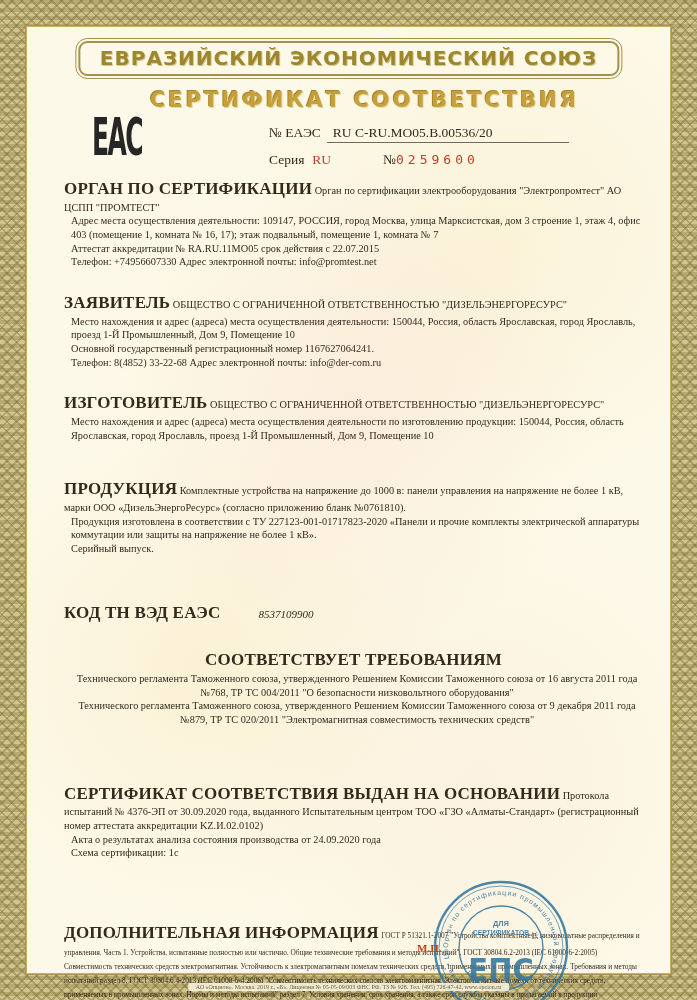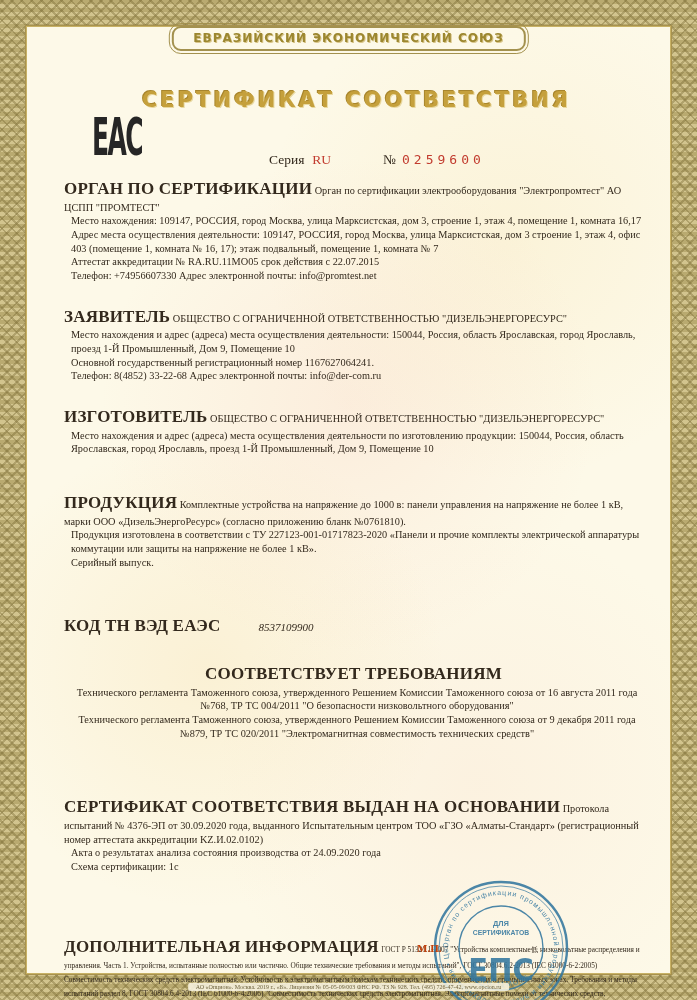--- a/index.html
+++ b/index.html
@@ -16,35 +16,35 @@
   .inner::before{content:"";position:absolute;inset:0;pointer-events:none;
     background:
       radial-gradient(circle at 50% 40%, rgba(242,166,150,.14), rgba(0,0,0,0) 38%),
       radial-gradient(circle at 28% 68%, rgba(238,196,110,.16), rgba(0,0,0,0) 30%),
       radial-gradient(circle at 75% 22%, rgba(238,205,120,.14), rgba(0,0,0,0) 28%),
       radial-gradient(circle at 70% 80%, rgba(240,175,150,.10), rgba(0,0,0,0) 30%);}
   
   .eac-logo{position:absolute;left:66px;top:80px;font-family:"DejaVu Sans",sans-serif;
     font-weight:bold;font-size:32px;color:#262626;letter-spacing:-2px;
     transform:scale(.78,1.62);transform-origin:left top;}
-  .banner{position:absolute;top:0;left:50%;transform:translateX(-50%);
+  .banner{position:absolute;top:15px;left:50%;transform:translateX(-50%);
     border:2px solid #a3914e;outline:1px solid #a3914e;outline-offset:2px;border-radius:9px;
     padding:3px 20px 4px;white-space:nowrap;background:rgba(253,249,232,.65);
-    font-family:"DejaVu Sans",sans-serif;font-weight:bold;font-size:12px;letter-spacing:1px;
+    font-family:"DejaVu Sans",sans-serif;font-weight:bold;font-size:20px;letter-spacing:1px;
     color:#9c872f;text-shadow:1px 1px 0 #d8c58a;}
-  .cert-title{position:absolute;top:62px;left:8px;width:100%;text-align:center;
+  .cert-title{position:absolute;top:62px;left:16px;width:100%;text-align:center;
     font-family:"DejaVu Sans",sans-serif;font-weight:bold;font-size:21px;letter-spacing:3px;
     color:#c5a03c;text-shadow:1px 1px 0 #e9d9a2, -1px -1px 0 #a8852c;}
   .no-row{position:absolute;top:99px;left:243px;font-size:13.5px;}
   .no-row .val{display:inline-block;min-width:230px;border-bottom:1px solid #6a6a6a;
     padding:0 6px 1px;margin-left:6px;}
   .series-row{position:absolute;top:126px;left:243px;font-size:13.5px;}
   .series-row .ru{color:#c23b2e;margin-left:8px;}
   .series-row .num-sign{margin-left:52px;}
-  .series-row .serial{color:#c23b2e;letter-spacing:4px;margin-left:6px;font-family:"DejaVu Sans Mono",monospace;font-size:13px;}
+  .series-row .serial{color:#c23b2e;letter-spacing:4px;font-family:"DejaVu Sans Mono",monospace;font-size:13px;}
   
   .content{position:absolute;left:38px;right:28px;top:152px;font-size:10.3px;line-height:1.33;}
   .sec p{margin:0;}
   .h{font-size:17px;font-weight:bold;letter-spacing:.2px;}
   .ln{padding-left:7px;}
   .sec-zay{margin-top:23px;}
   .sec-izg{margin-top:23px;}
   .sec-prod{margin-top:36px;}
   .sec-kod{margin-top:46px;}
   .sec-kod .kod-val{margin-left:38px;font-size:11px;font-style:italic;}
@@ -70,29 +70,31 @@
 <body>
 
 <div class="page">
   <div class="frame"></div>
   <div class="inner">
 
     <div class="banner">ЕВРАЗИЙСКИЙ ЭКОНОМИЧЕСКИЙ СОЮЗ</div>
     <div class="eac-logo">ЕАС</div>
     <div class="cert-title">СЕРТИФИКАТ СООТВЕТСТВИЯ</div>
 
+    <div class="no-row">
+      <span>№ ЕАЭС</span><span class="val">RU C-RU.MO05.B.00536/20</span>
+    </div>
     <div class="series-row">
       <span>Серия</span><span class="ru">RU</span><span class="num-sign">№</span><span class="serial">0259600</span>
     </div>
 
     <div class="content">
 
       <div class="sec sec-organ">
         <p class="lead"><b class="h">ОРГАН ПО СЕРТИФИКАЦИИ</b> <span>Орган по сертификации электрооборудования "Электропромтест" АО ЦСПП "ПРОМТЕСТ"</span></p>
-        <p class="ln">Место нахождения: 109147, РОССИЯ, город Москва, улица Марксистская, дом 3, строение 1, этаж 4, помещение 1, комната 16,17</p>
         <p class="ln">Адрес места осуществления деятельности: 109147, РОССИЯ, город Москва, улица Марксистская, дом 3 строение 1, этаж 4, офис 403 (помещение 1, комната № 16, 17); этаж подвальный, помещение 1, комната № 7</p>
         <p class="ln">Аттестат аккредитации № RA.RU.11МО05 срок действия с 22.07.2015</p>
         <p class="ln">Телефон: +74956607330 Адрес электронной почты: info@promtest.net</p>
       </div>
 
       <div class="sec sec-zay">
         <p class="lead"><b class="h">ЗАЯВИТЕЛЬ</b> <span>ОБЩЕСТВО С ОГРАНИЧЕННОЙ ОТВЕТСТВЕННОСТЬЮ "ДИЗЕЛЬЭНЕРГОРЕСУРС"</span></p>
         <p class="ln">Место нахождения и адрес (адреса) места осуществления деятельности: 150044, Россия, область Ярославская, город Ярославль, проезд 1-Й Промышленный, Дом 9, Помещение 10</p>
         <p class="ln">Основной государственный регистрационный номер 1167627064241.</p>
         <p class="ln">Телефон: 8(4852) 33-22-68 Адрес электронной почты: info@der-com.ru</p>

